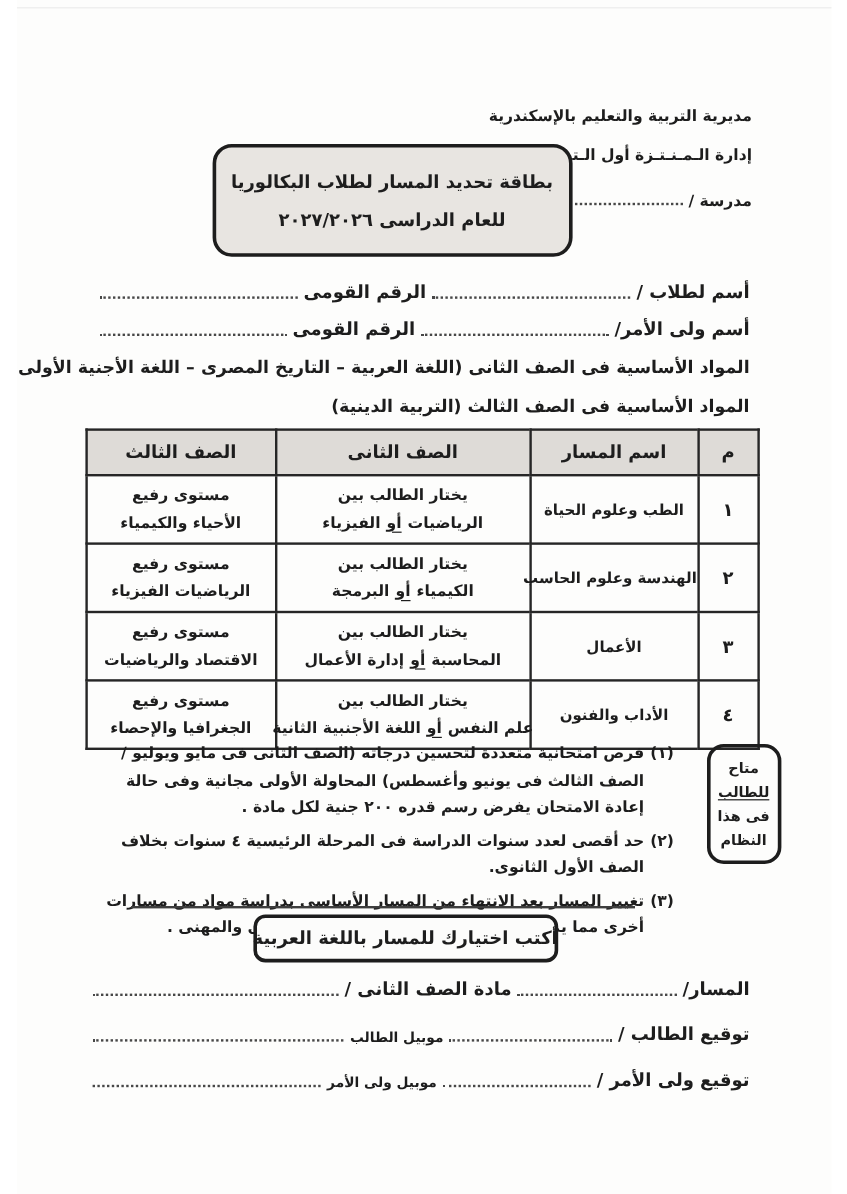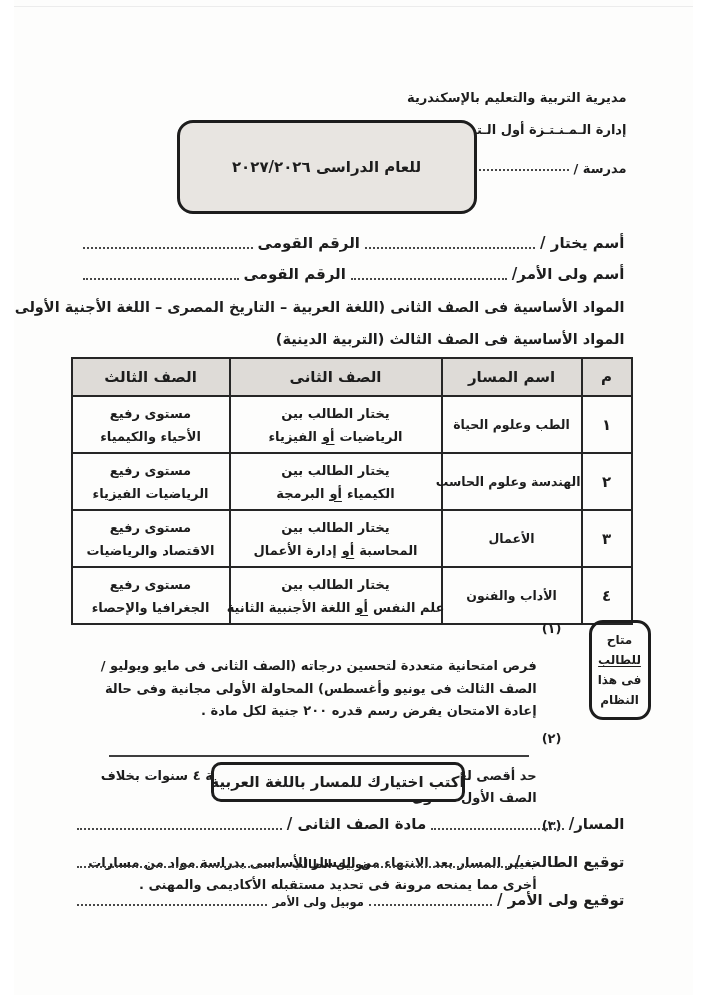--- a/index.html
+++ b/index.html
@@ -55,21 +55,21 @@
   .notes-area{position:absolute;top:618px;right:42px;left:62px;display:flex;gap:27px;align-items:flex-start;}
   .side-box{
     flex:0 0 52px;border:3px solid var(--ink,#1d1d1d);border-radius:14px;margin-top:2px;
     padding:10px 2px;display:flex;flex-direction:column;align-items:center;gap:6px;
     font-size:12px;text-align:center;
   }
   .side-box .ul{text-decoration:underline;text-underline-offset:2px;}
   .notes{flex:1;font-size:13px;line-height:22.5px;}
   .note{display:flex;margin-bottom:5px;}
   .note .n{margin-left:5px;white-space:nowrap;}
-  .note .t{flex:1;margin-top:37px;}
+  .note .t{flex:1;}
 
   .fold-line{position:absolute;top:755px;left:95px;width:420px;height:2px;background:#3e3e3e;}
 
   
   .choice-box{
     position:absolute;top:762px;right:228px;width:248px;height:34px;background:#fcfcfb;
     border:3px solid var(--ink,#1d1d1d);border-radius:10px;
     display:flex;align-items:center;justify-content:center;font-size:15px;white-space:nowrap;margin-left:28px;
   }
 
@@ -87,26 +87,27 @@
   <div class="agency">
     <div>مديرية التربية والتعليم بالإسكندرية</div>
     <div>إدارة الـمـنـتـزة أول الـتـعـلـيـمـيـة</div>
     <div class="school-line">
       <span class="lbl">مدرسة /</span>
       <span class="leader w95"></span>
     </div>
   </div>
 
   <div class="title-box">
+    <div>بطاقة تحديد المسار لطلاب البكالوريا</div>
     <div>للعام الدراسى ٢٠٢٧/٢٠٢٦</div>
   </div>
 
   <div class="info">
     <div class="iline">
-      <span class="lbl">أسم يختار /</span>
+      <span class="lbl">أسم لطلاب /</span>
       <span class="leader f1"></span>
       <span class="lbl">الرقم القومى</span>
       <span class="leader f1"></span>
     </div>
     <div class="iline">
       <span class="lbl">أسم ولى الأمر/</span>
       <span class="leader f1"></span>
       <span class="lbl">الرقم القومى</span>
       <span class="leader f1"></span>
     </div>

